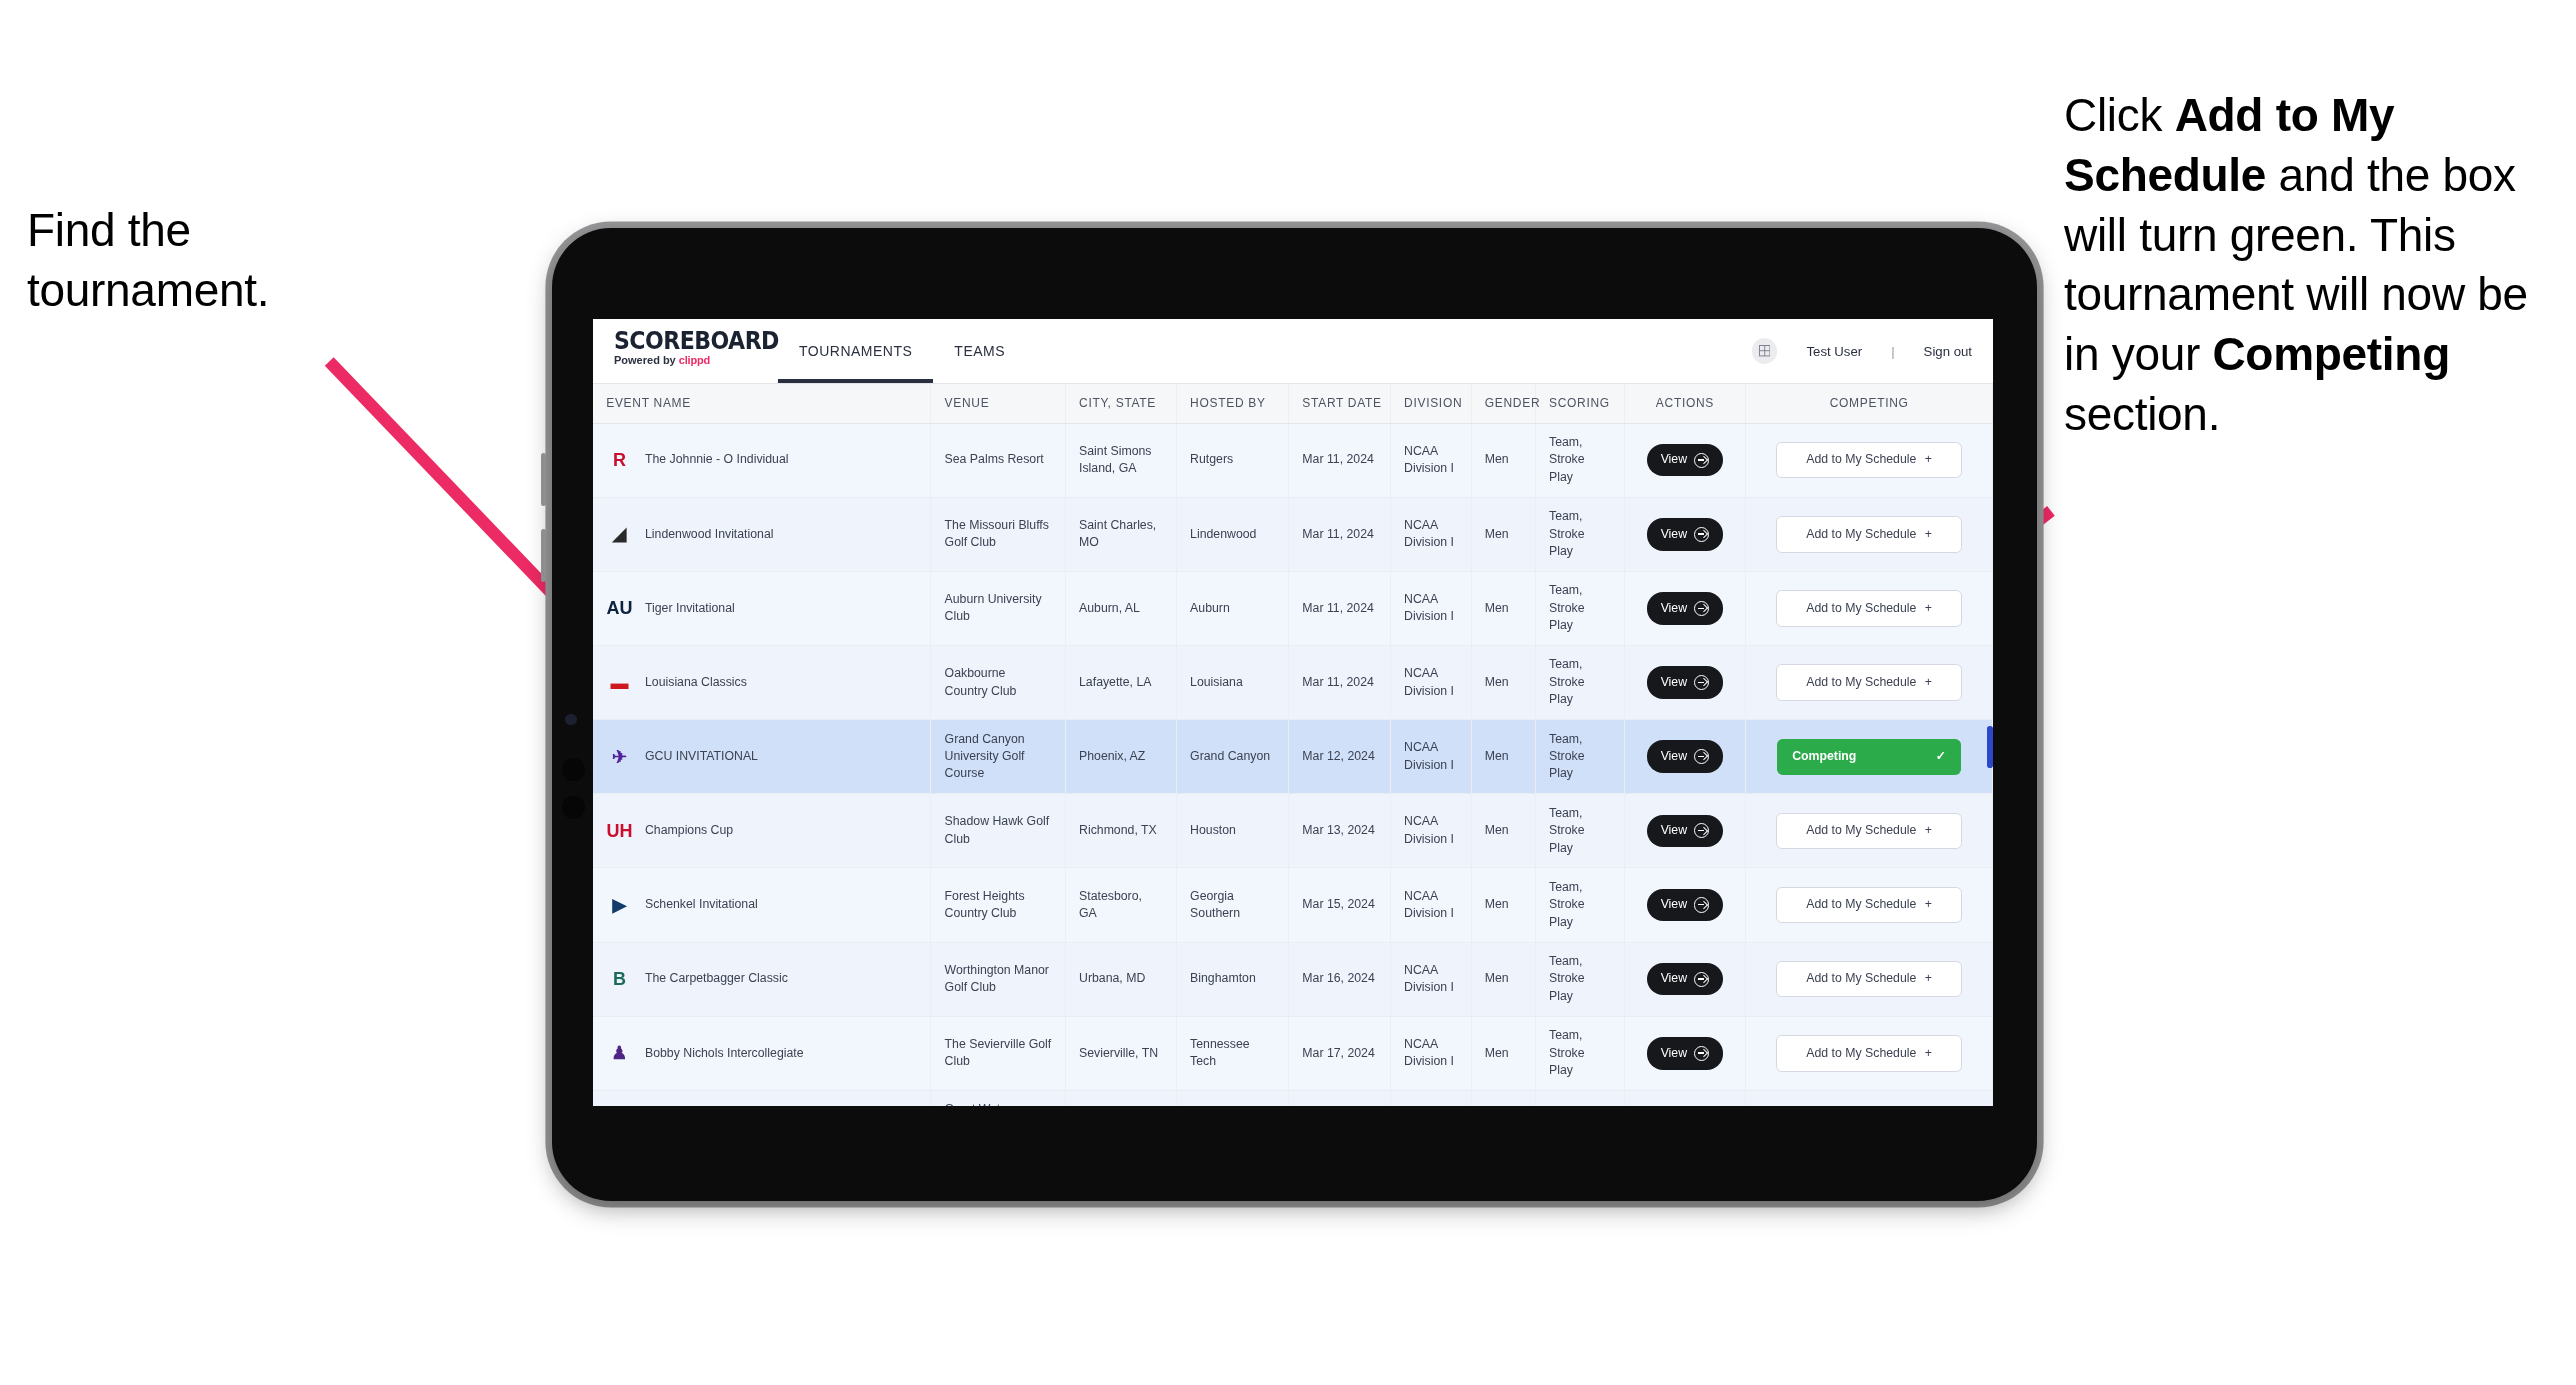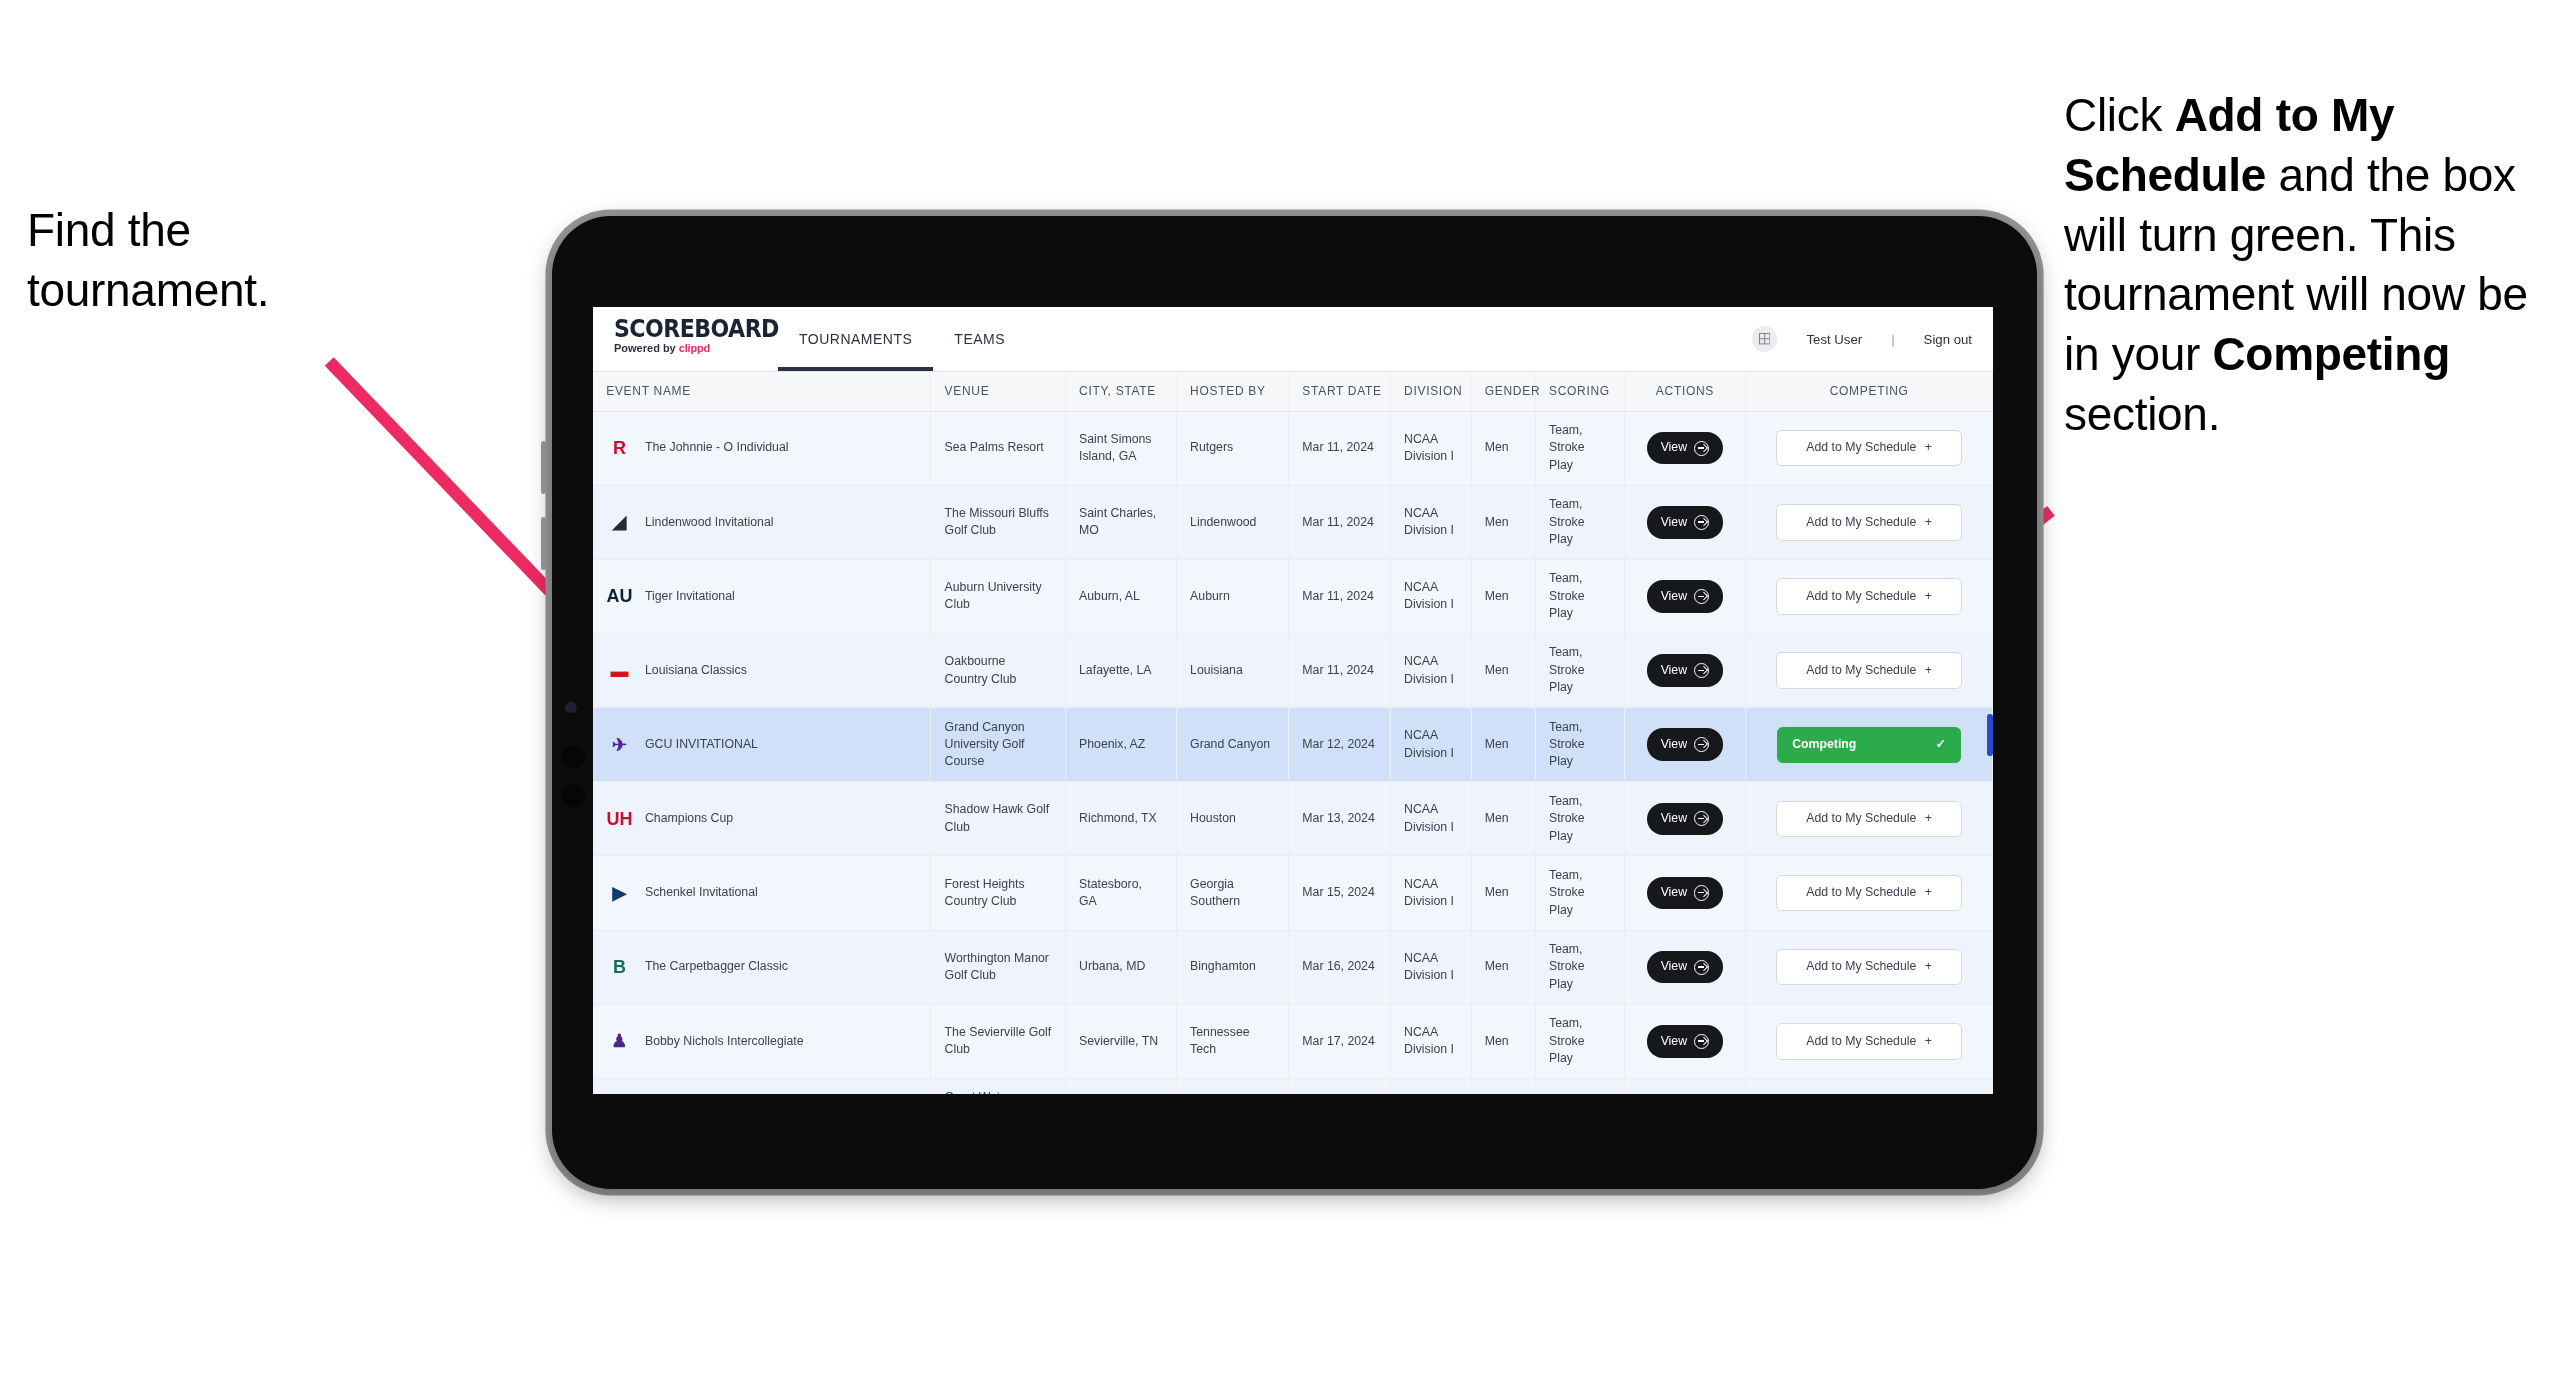--- a/index.html
+++ b/index.html
@@ -12,21 +12,21 @@
   
   .annot{position:absolute;color:#000;font-size:46px;line-height:1.30;letter-spacing:-0.3px;}
   #annot-left{left:27px;top:201px;width:397px;}
   #annot-right{left:2064px;top:38px;width:501px;margin-top:48px;}
   .annot b{font-weight:700;}
 
   .arrow-svg{position:absolute;left:0;top:0;width:2576px;height:1386px;pointer-events:none;}
 
   
   #tablet{
-    position:absolute;left:552px;top:216px;width:1485px;height:973px;
+    position:absolute;left:552px;top:228px;width:1485px;height:973px;
     background:#0c0c0c;border-radius:59px;
     box-shadow:0 7.6px 24.6px rgba(0,0,0,.34), 0 0 0 6.6px #9a9a9c;
     z-index:2;
   }
   .cam{position:absolute;width:11.4px;height:11.4px;border-radius:50%;background:#1c2030;}
   .btn-side{position:absolute;background:#8e8e90;border-radius:2.8px;}
 
   
   #viewport{
     position:absolute;left:41px;top:91px;width:1400px;height:787px;

